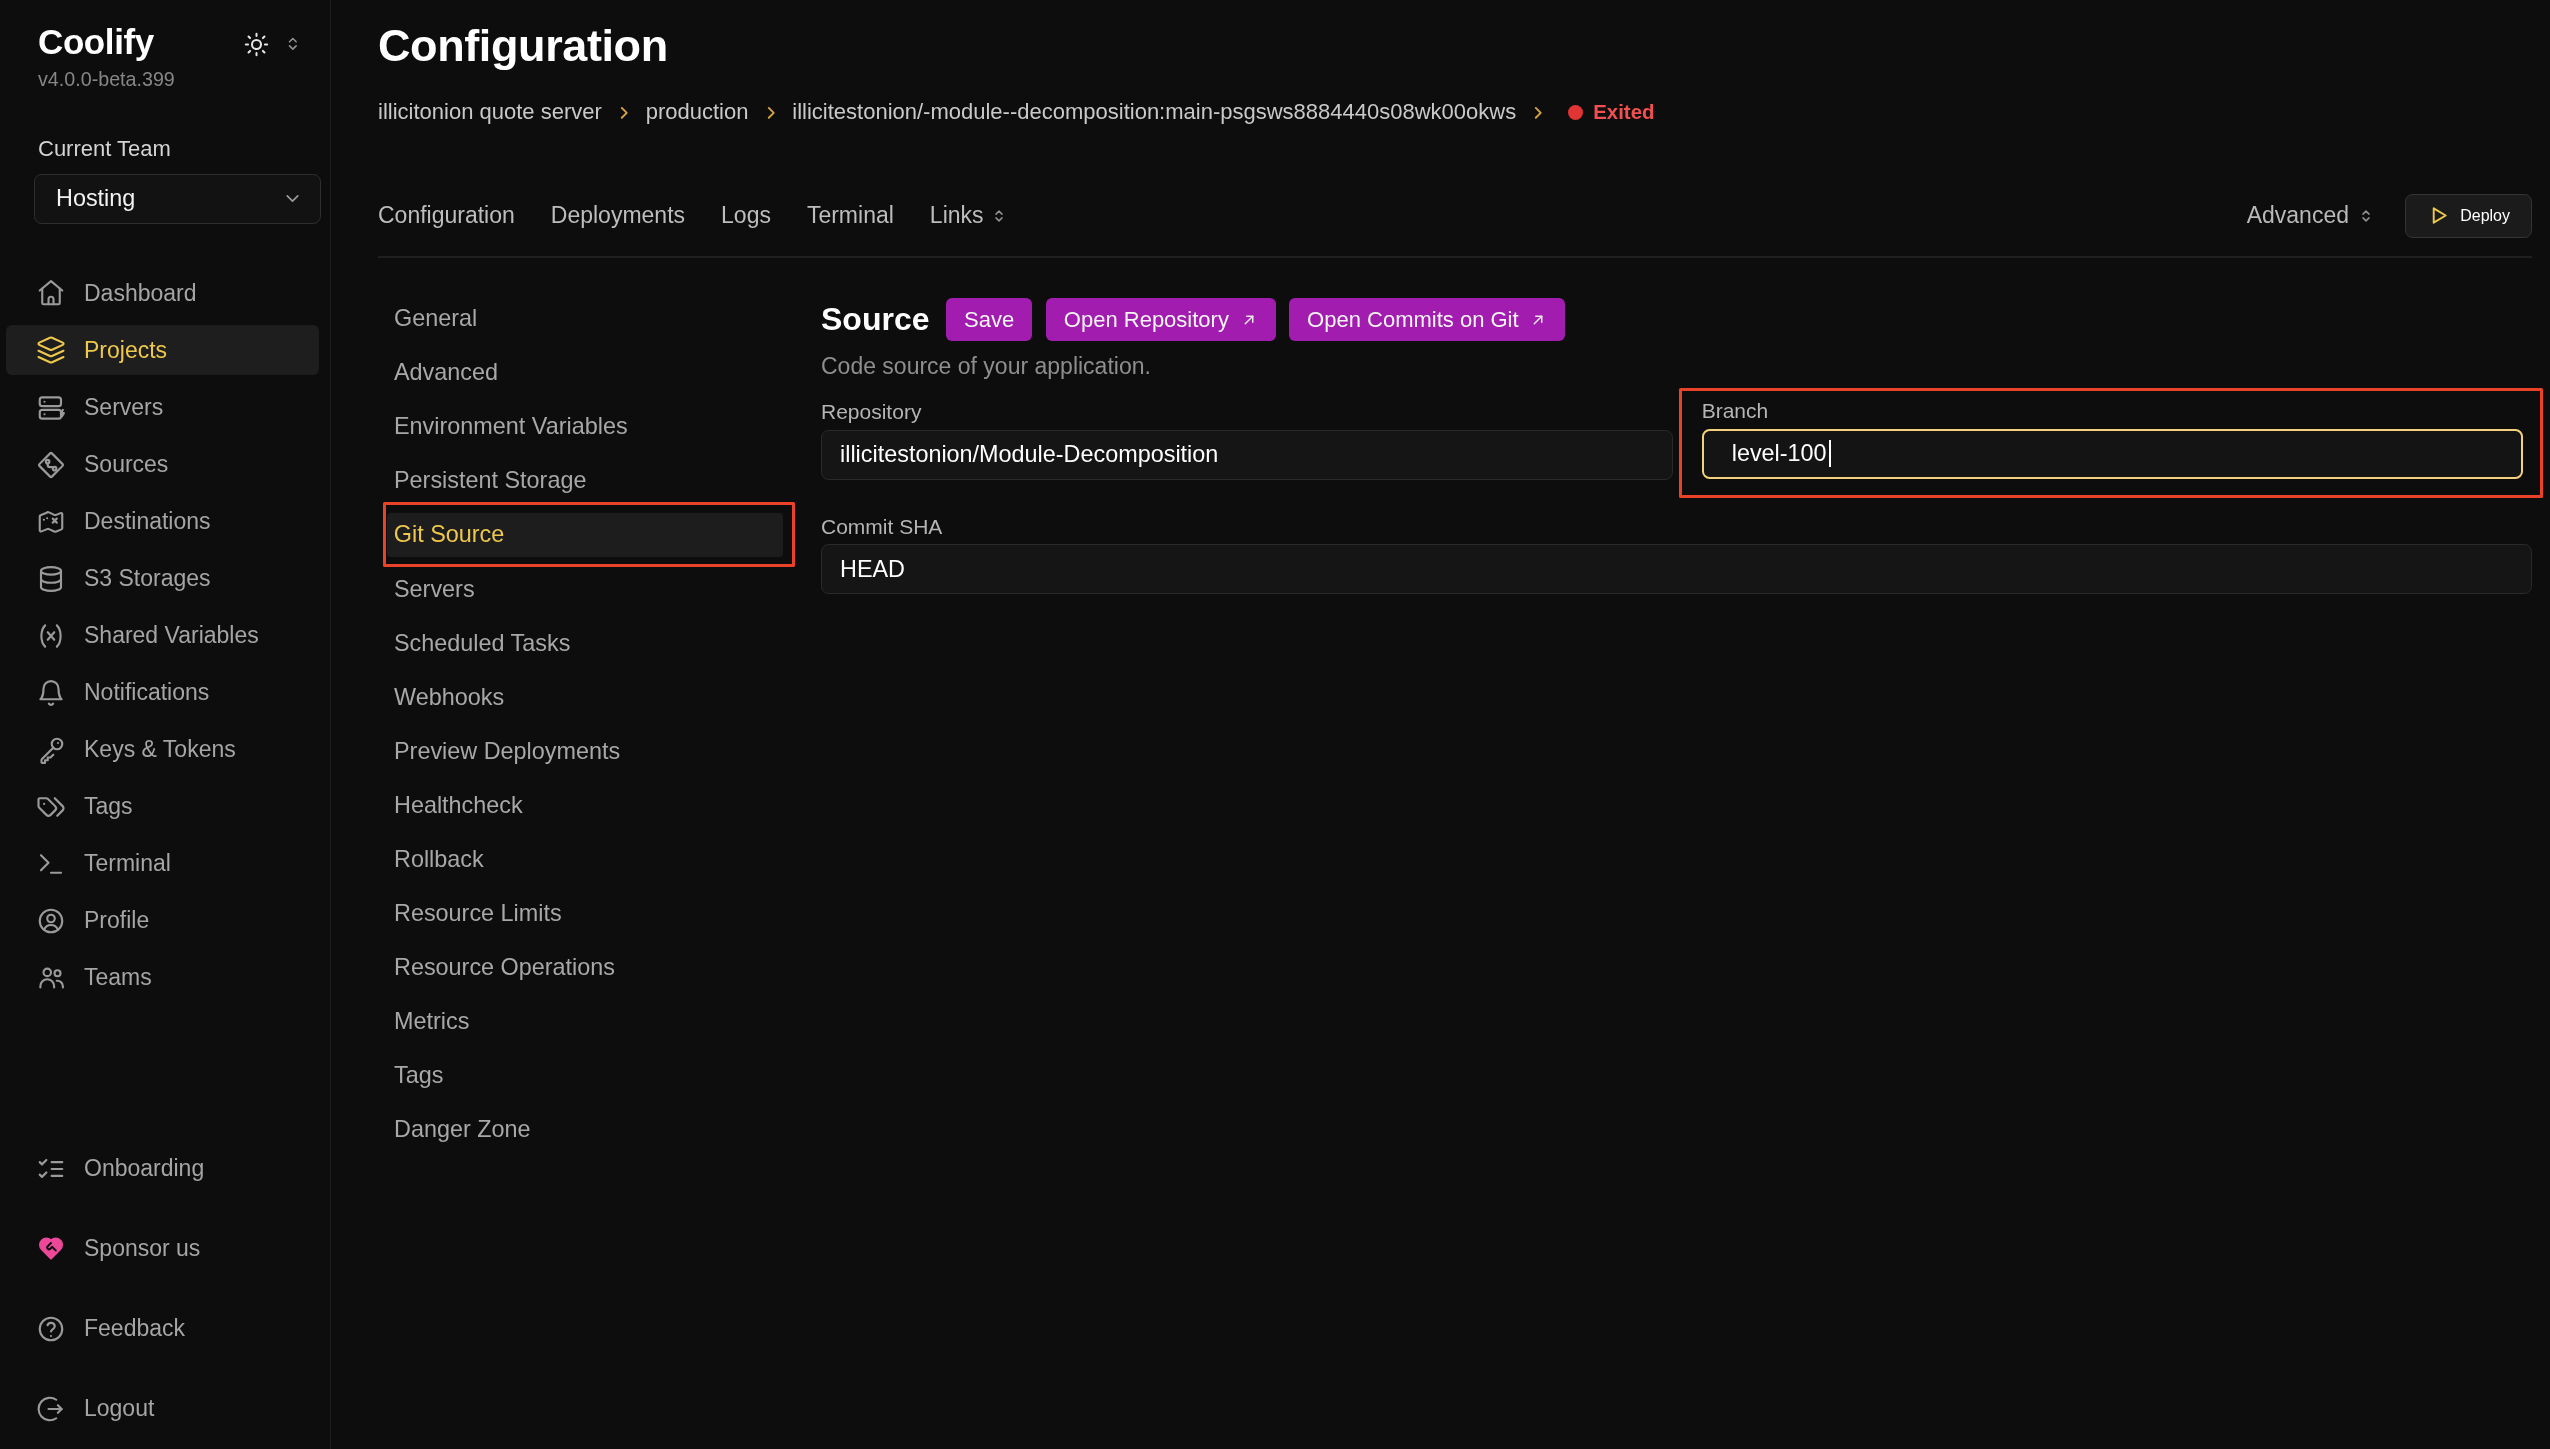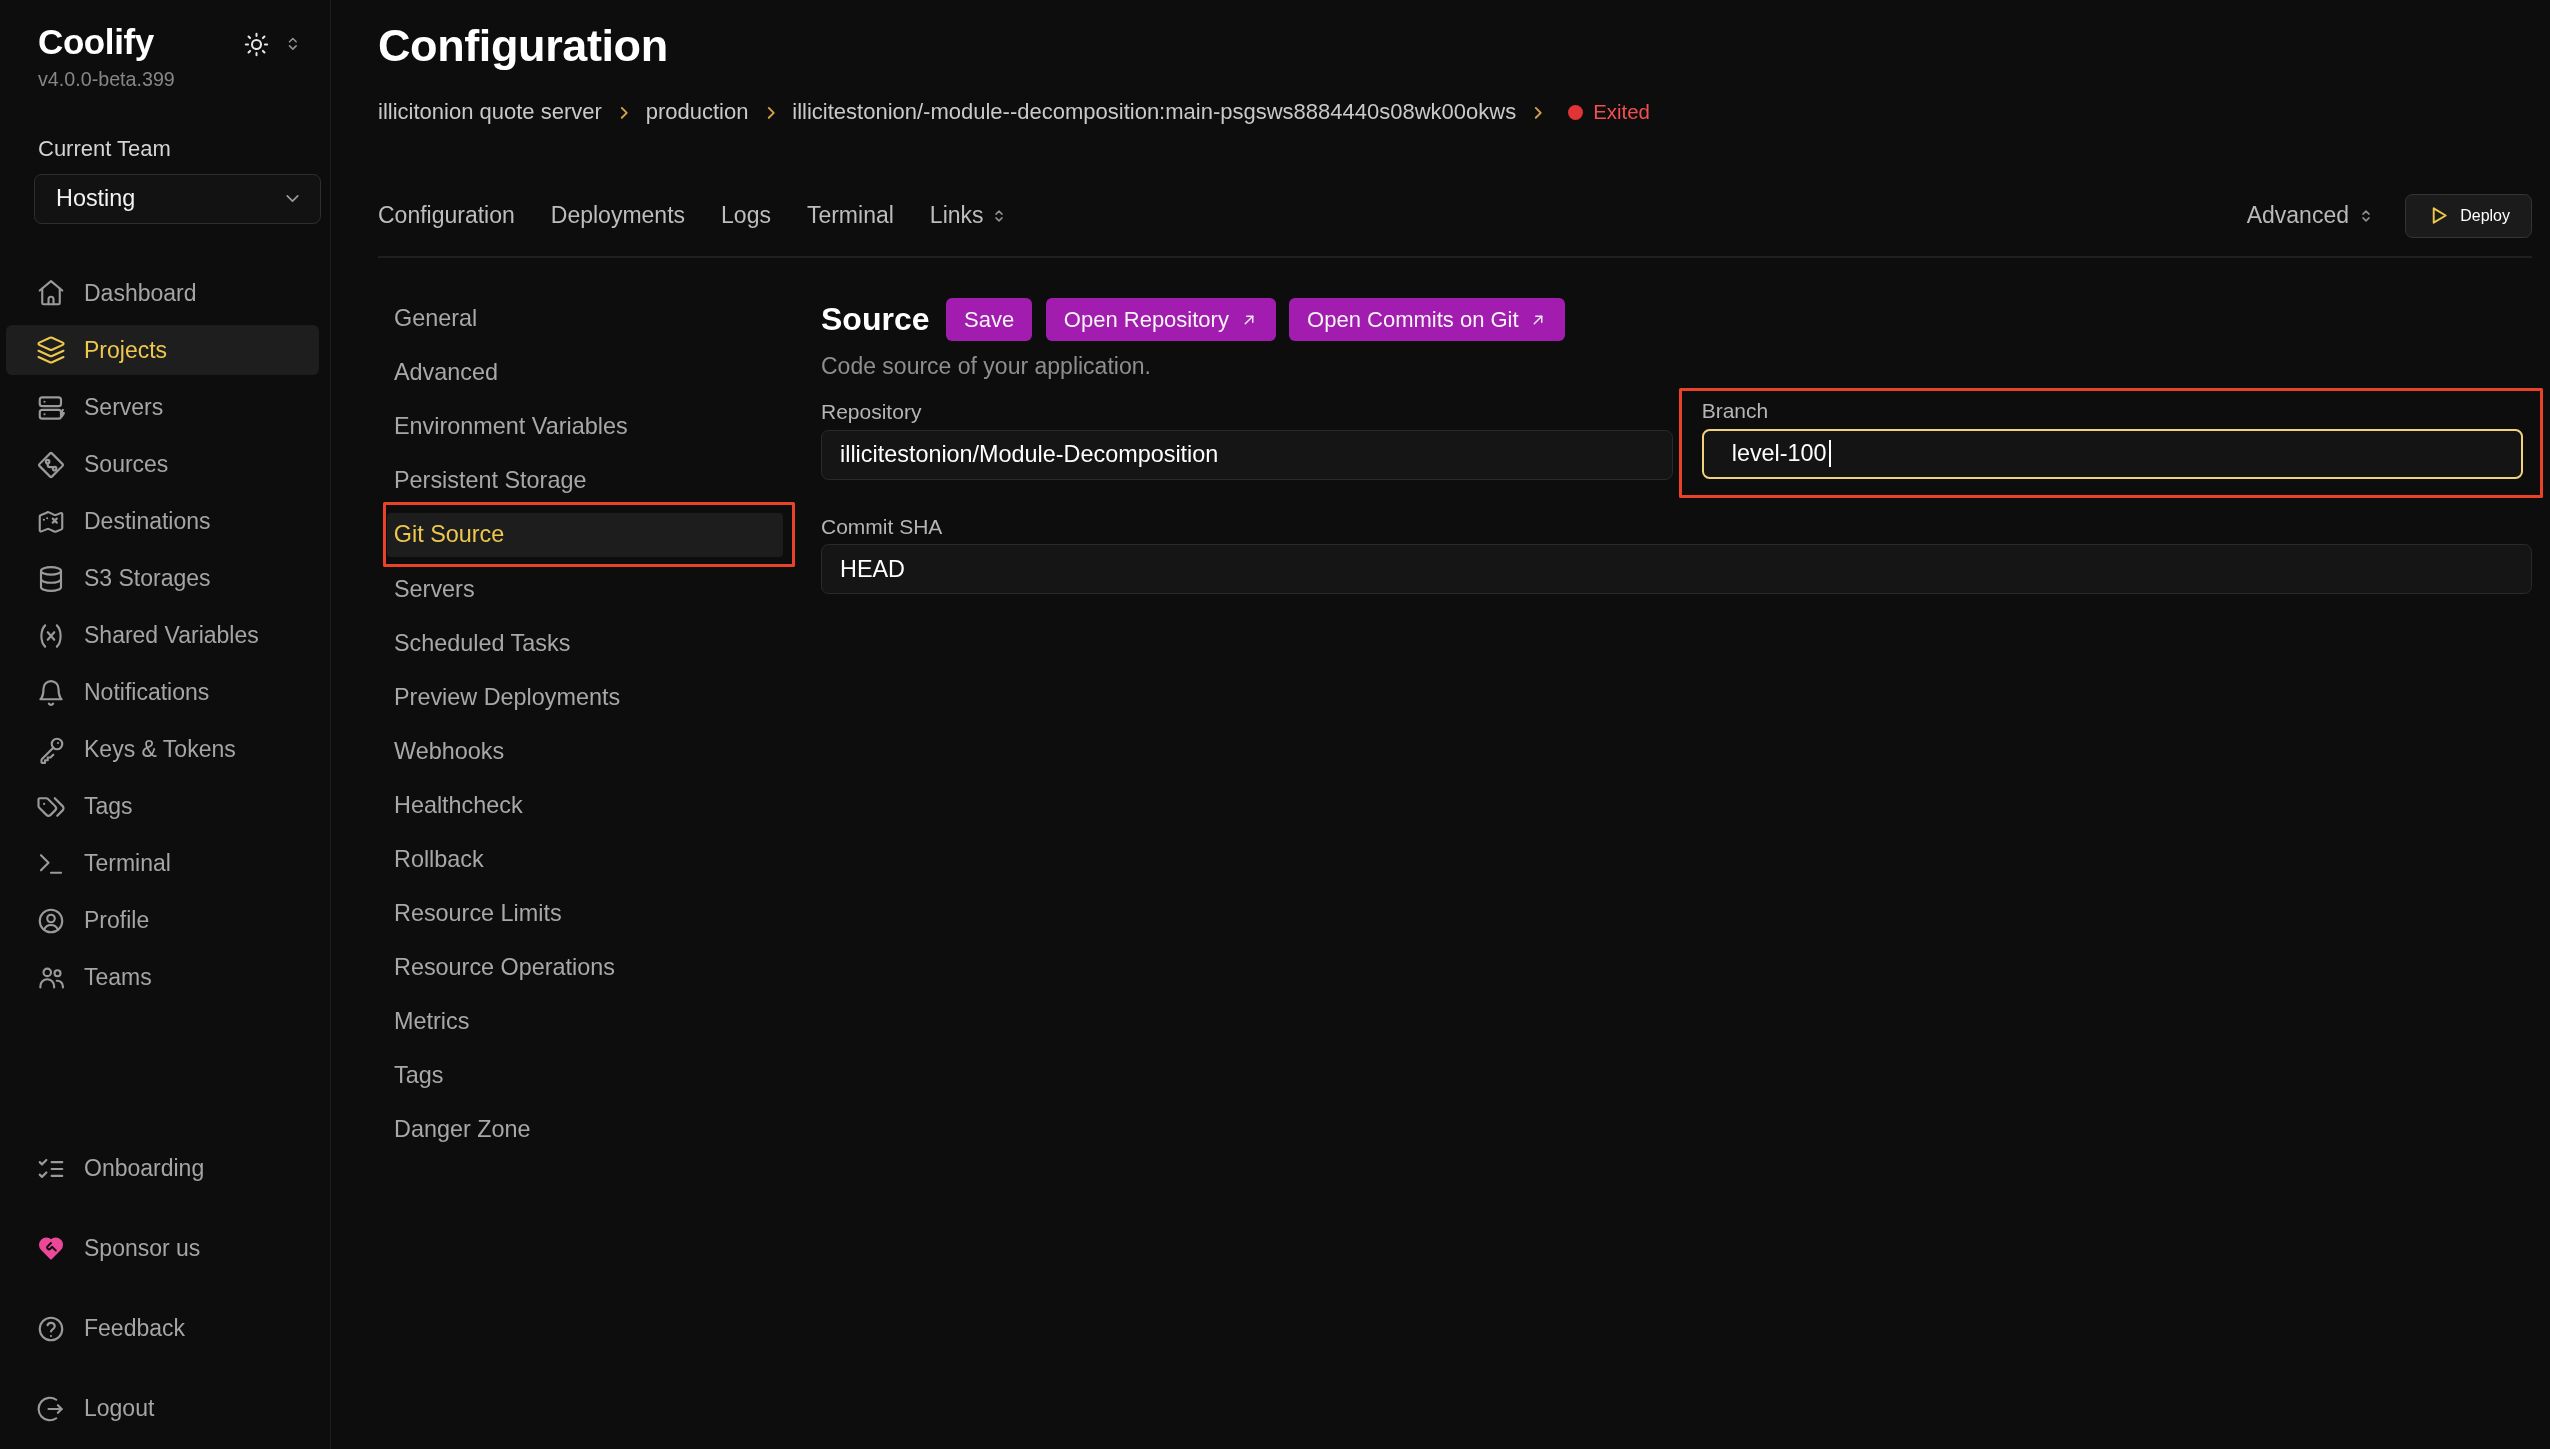--- a/index.html
+++ b/index.html
@@ -46,21 +46,21 @@
   .sb-item.active .sb-icon { color:#eec84d; }
   .sb-item .sponsor-icon { color:#ec4899; }
 
   
   .main { flex:1; height:100%; padding:19.7px 18px 0 47px; display:flex; flex-direction:column; }
   .page-title { font-size:45px; font-weight:bold; color:#ffffff; letter-spacing:-0.4px; line-height:1.15; }
   .breadcrumb { margin-top:28px; display:flex; align-items:center; gap:10.6px; font-size:22px; color:#c9c9c9; }
   .crumb { cursor:pointer; }
   .crumb-sep { color:#d4a046; margin:0 1.5px; }
   .status-dot { width:15px; height:15px; border-radius:50%; background:#e13434; margin-left:7.6px; }
-  .status-label { color:#f25050; font-weight:normal; font-size:20.4px;text-align:center; }
+  .status-label { color:#f25050; font-weight:bold; font-size:20.4px;text-align:center; }
 
   .tabs-row { margin-top:68px; height:45px; display:flex; align-items:center; }
   .tabs-left { display:flex; align-items:center; gap:36px; }
   .tab { font-size:23px; color:#bdbdbd; cursor:pointer; display:flex; align-items:center; gap:6px; }
   .tabs-right { margin-left:auto; display:flex; align-items:center; gap:30px; }
   .advanced { font-size:23px; color:#b9b9b9; display:flex; align-items:center; gap:7.6px; cursor:pointer; }
   .deploy-btn {
     height:44px; padding:0 21px; background:#1b1b1b;
     border:1.5px solid #343434; border-radius:7.6px;
     display:flex; align-items:center; gap:10.6px;
@@ -405,22 +405,22 @@
   <div class="content">
 
     <nav class="subnav">
       <div class="subnav-item">General</div>
       <div class="subnav-item">Advanced</div>
       <div class="subnav-item">Environment Variables</div>
       <div class="subnav-item">Persistent Storage</div>
       <div class="subnav-item active">Git Source</div>
       <div class="subnav-item">Servers</div>
       <div class="subnav-item">Scheduled Tasks</div>
+      <div class="subnav-item">Webhooks</div>
       <div class="subnav-item">Preview Deployments</div>
-      <div class="subnav-item">Webhooks</div>
       <div class="subnav-item">Healthcheck</div>
       <div class="subnav-item">Rollback</div>
       <div class="subnav-item">Resource Limits</div>
       <div class="subnav-item">Resource Operations</div>
       <div class="subnav-item">Metrics</div>
       <div class="subnav-item">Tags</div>
       <div class="subnav-item">Danger Zone</div>
     </nav>
 
     <section class="panel">

